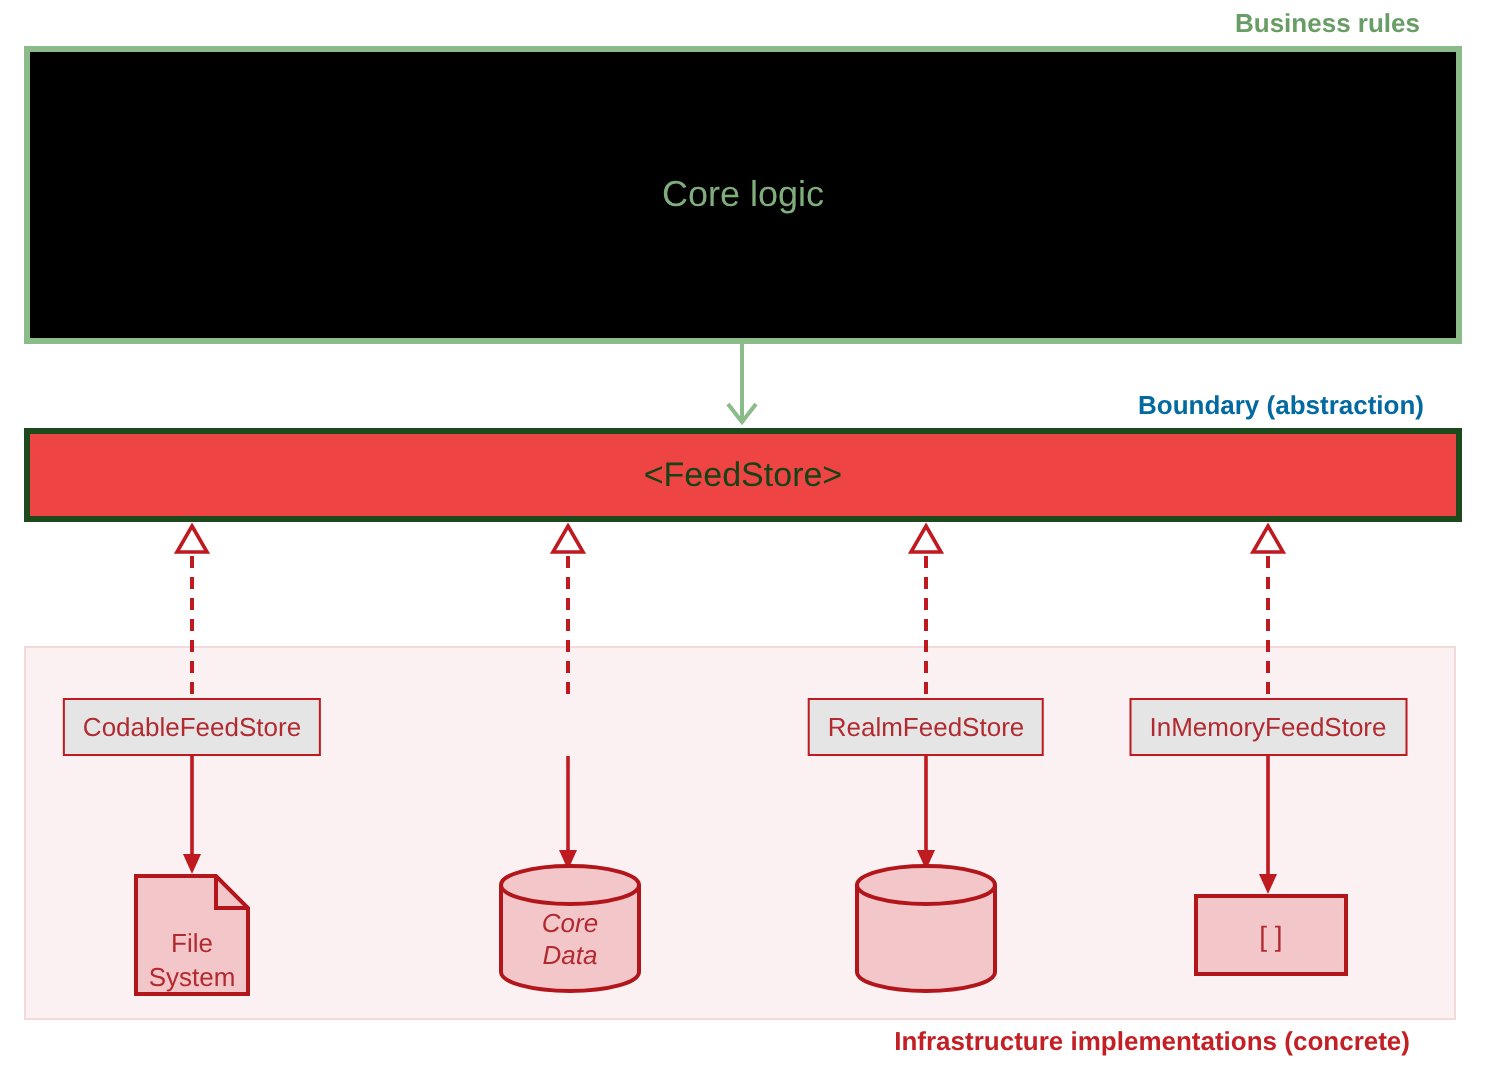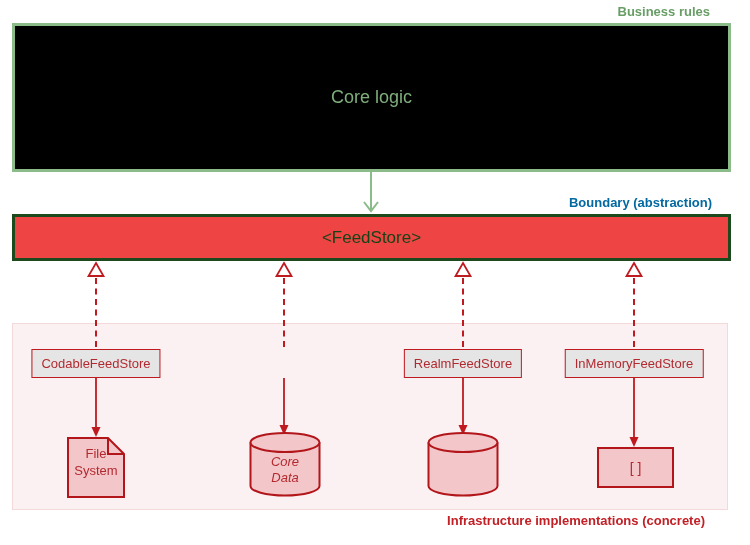--- a/index.html
+++ b/index.html
@@ -82,21 +82,21 @@
     <span>CodableFeedStore</span>
   </div>
   <svg width="14" height="60" style="left:89px; top:378px;">
     <line x1="7" y1="0" x2="7" y2="50" stroke="#bf1a20" stroke-width="1.8"></line>
     <polygon points="7,59 2.5,49 11.5,49" fill="#bf1a20"></polygon>
   </svg>
   <svg width="58" height="61" style="left:67px; top:437px;">
     <path d="M1,1 H41 L57,17 V60 H1 Z" fill="#f3c7c9" stroke="#b2161b" stroke-width="2"></path>
     <path d="M41,1 V17 H57" fill="none" stroke="#b2161b" stroke-width="2"></path>
   </svg>
-  <div class="shape-text" style="left:67px; top:434px; width:58px; height:57px;text-align:center;">File
+  <div class="shape-text" style="left:67px; top:452px; width:58px; height:57px;text-align:center;">File
 System</div>
 
   <svg width="18" height="89" style="left:275px; top:261px;">
     <polygon points="9,2 16.5,15 1.5,15" fill="none" stroke="#bf1a20" stroke-width="1.8"></polygon>
     <line x1="9" y1="17" x2="9" y2="89" stroke="#bf1a20" stroke-width="2" stroke-dasharray="6,4.5"></line>
   </svg>
   <svg width="14" height="58" style="left:277px; top:378px;">
     <line x1="7" y1="0" x2="7" y2="48" stroke="#bf1a20" stroke-width="1.8"></line>
     <polygon points="7,57 2.5,47 11.5,47" fill="#bf1a20"></polygon>
   </svg>

